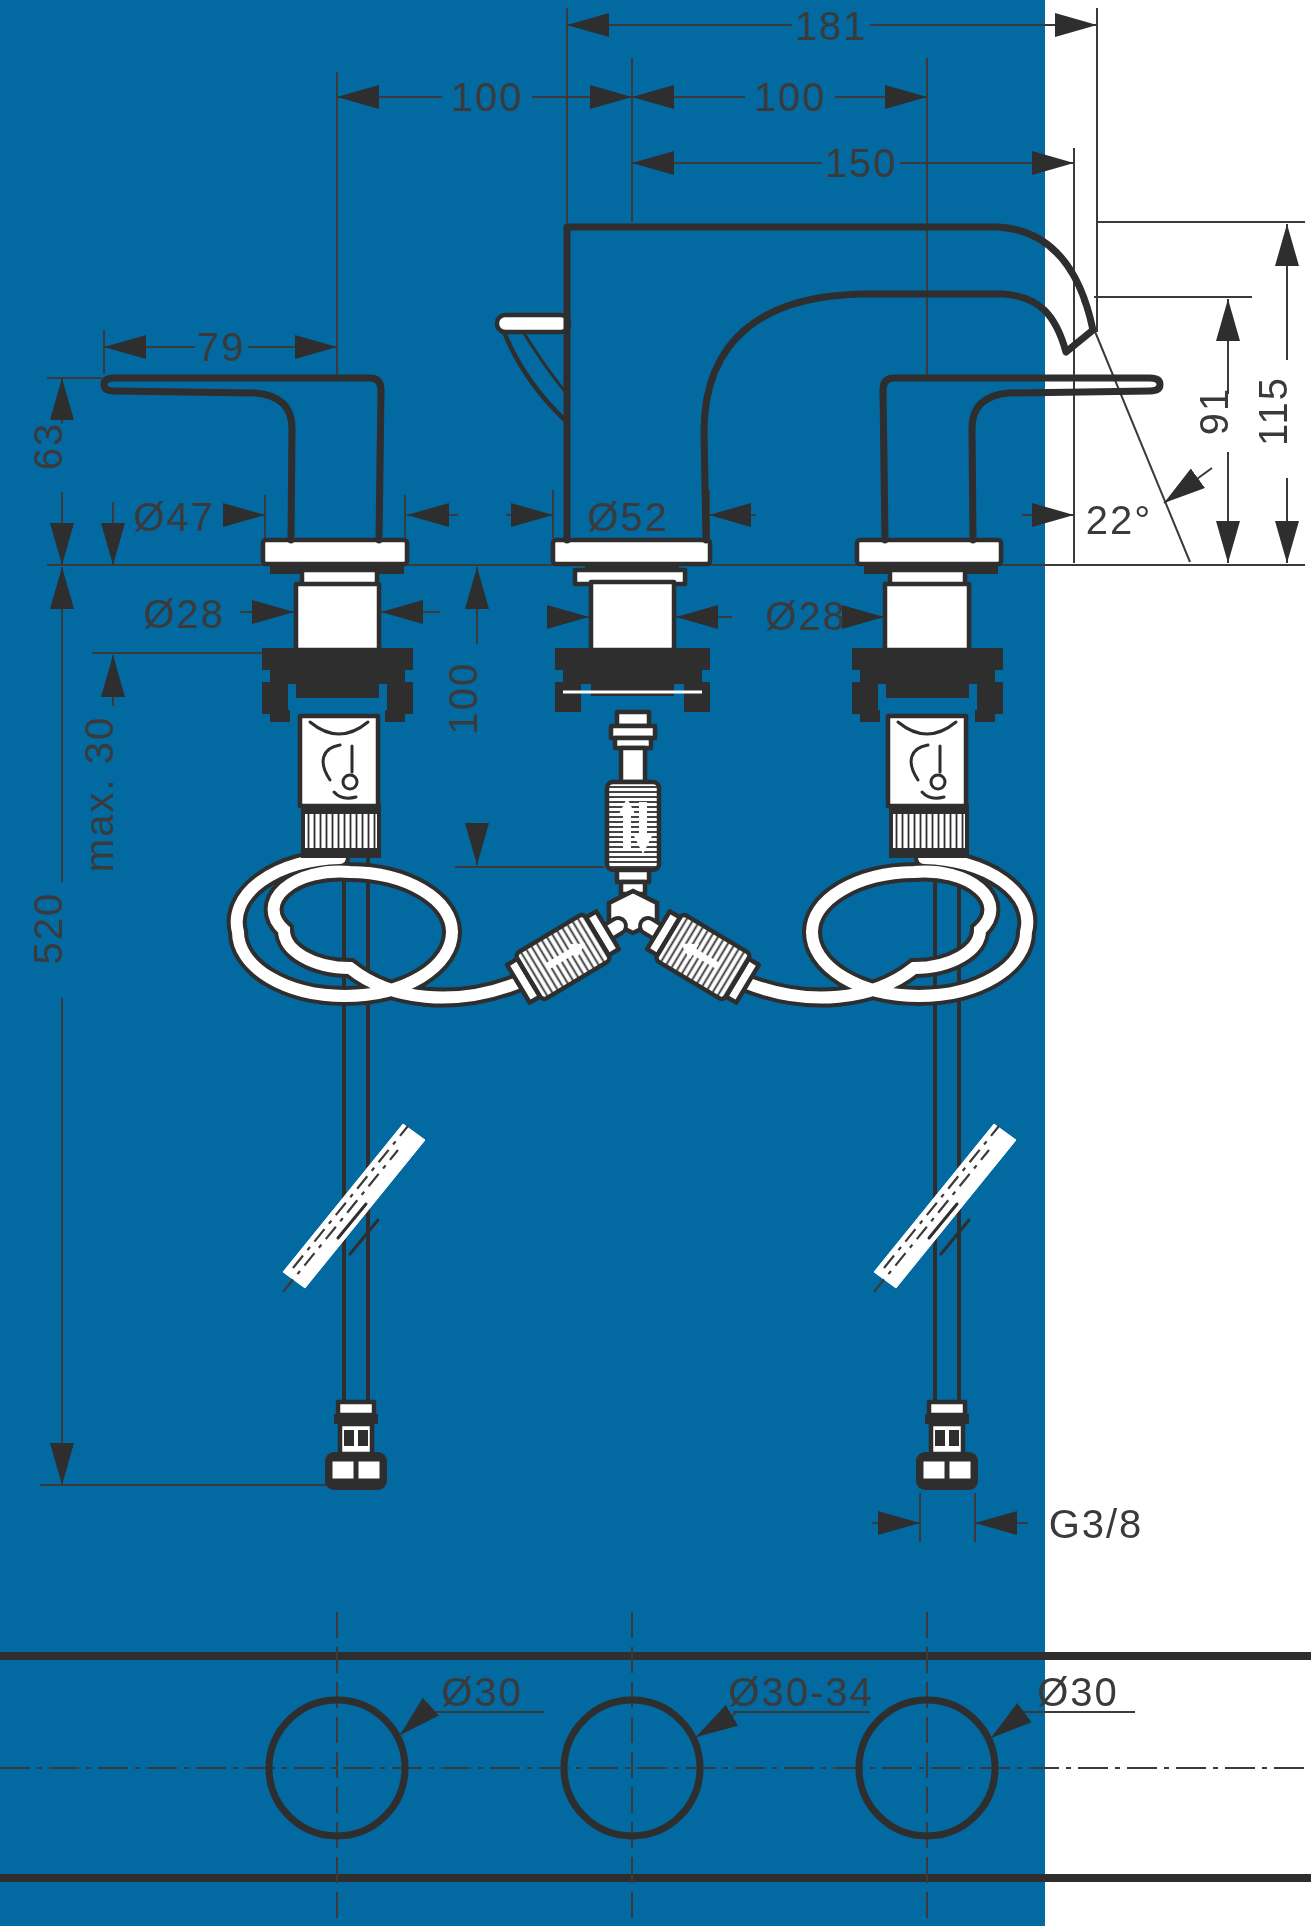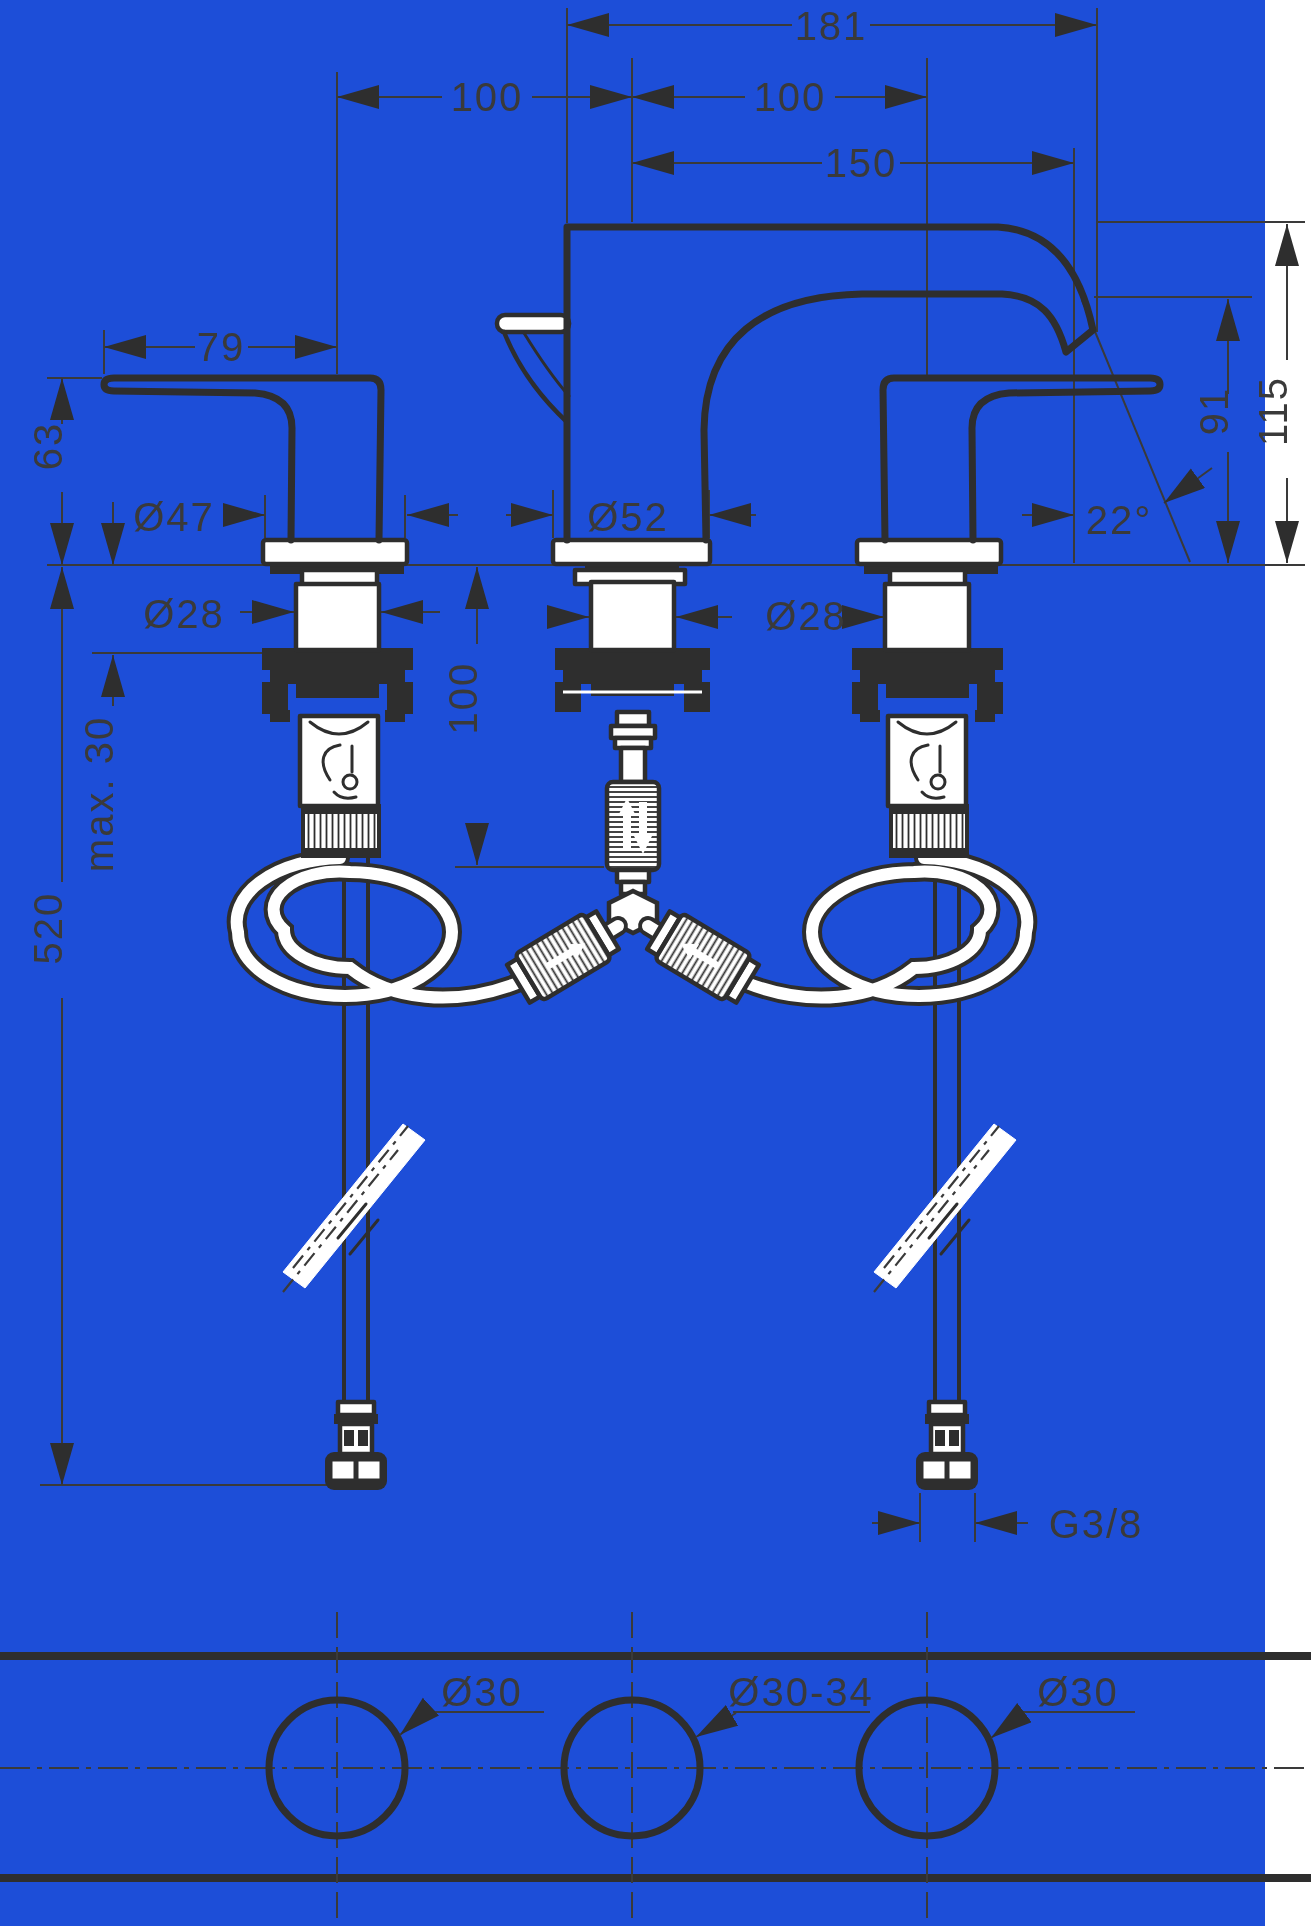--- a/index.html
+++ b/index.html
@@ -1,16 +1,16 @@
 <!DOCTYPE html>
 <html><head>
 <meta charset="utf-8">
 <style>
   html,body{margin:0;padding:0;background:#fff;}
-  .stage{width:1265px;height:1926px;position:relative;background:#1d4ed8;font-family:"Liberation Sans",sans-serif;}
+  .stage{width:1045px;height:1926px;position:relative;background:#0369a1;font-family:"Liberation Sans",sans-serif;}
   svg{display:block;}
   .thin{stroke:#3a3a3a;stroke-width:2;fill:none;}
   .dim{stroke:#3a3a3a;stroke-width:2;fill:none;}
   .dash{stroke:#3a3a3a;stroke-width:2;fill:none;stroke-dasharray:26 9;}
   .dashdot{stroke:#3a3a3a;stroke-width:2;fill:none;stroke-dasharray:30 7 5 7;}
   .brk{stroke:#3a3a3a;stroke-width:2.2;fill:none;stroke-dasharray:16 7 4 7;}
   .thick{stroke:#2e2e2e;stroke-width:7;fill:none;stroke-linejoin:round;stroke-linecap:round;}
   .med{stroke:#2e2e2e;stroke-width:4.5;fill:#fff;stroke-linejoin:round;}
   .med2{stroke:#2e2e2e;stroke-width:4.5;fill:none;stroke-linejoin:round;stroke-linecap:round;}
   .mech{stroke:#2e2e2e;stroke-width:3;fill:none;stroke-linecap:round;}

